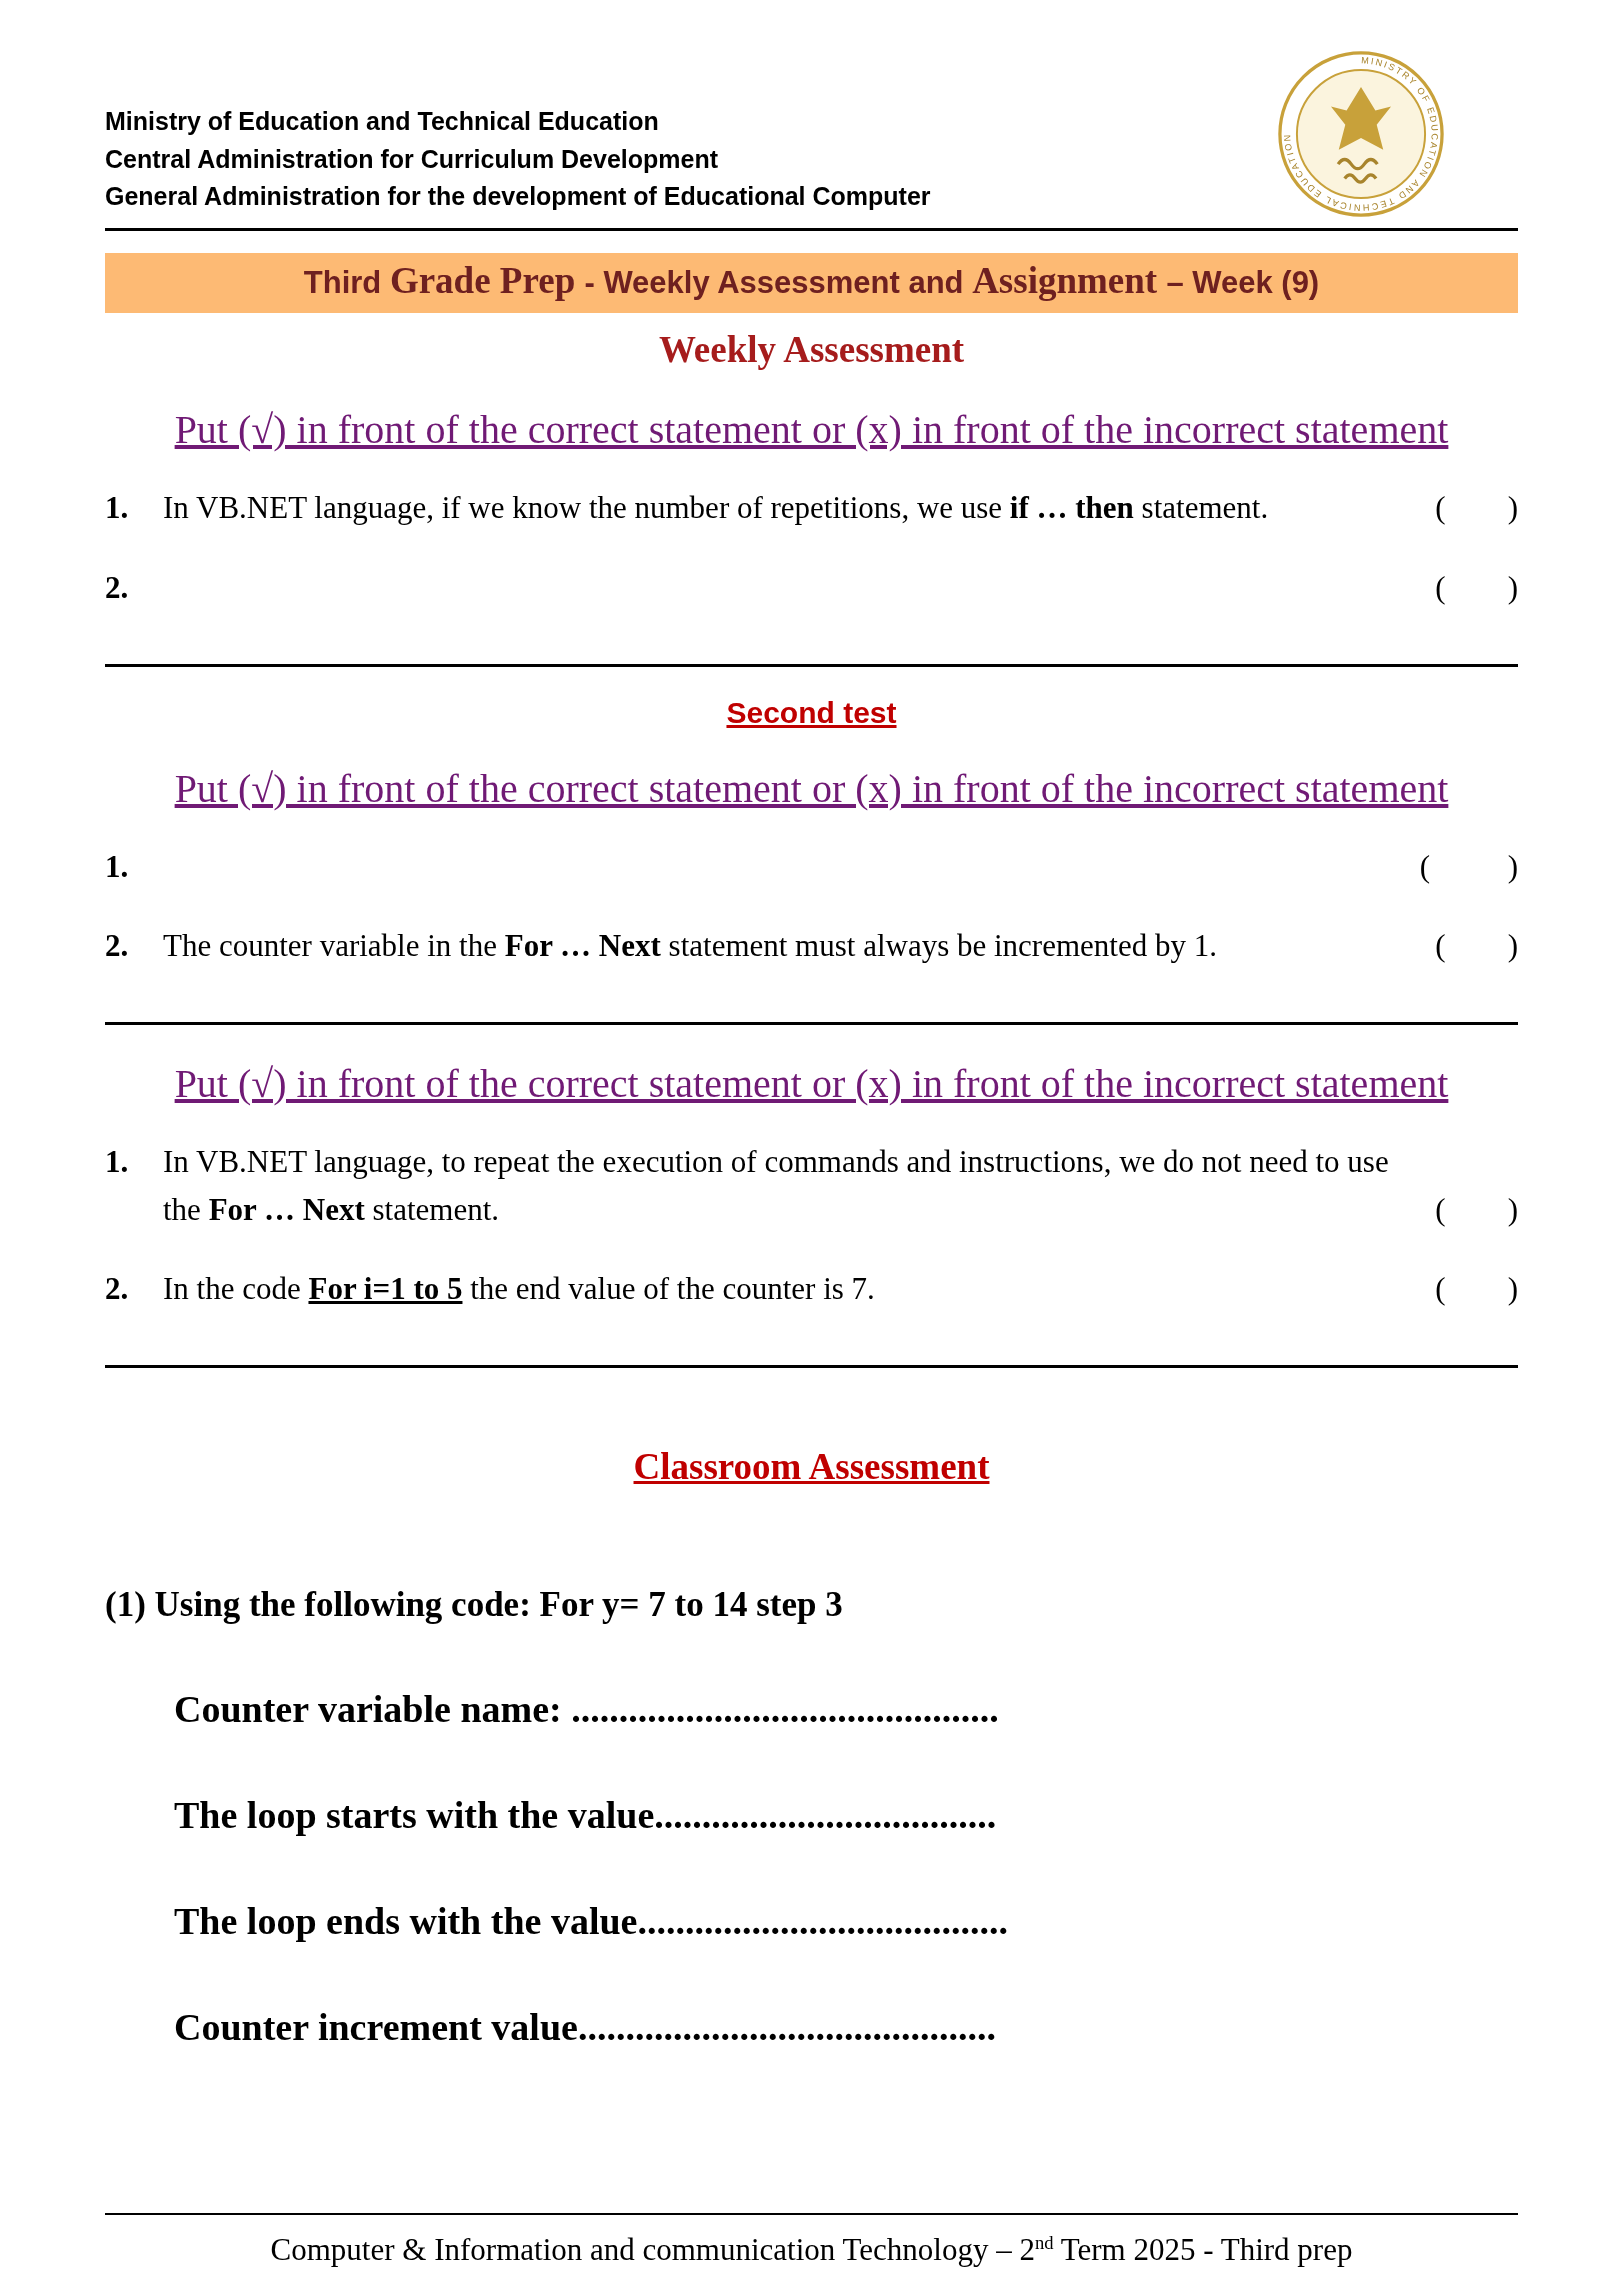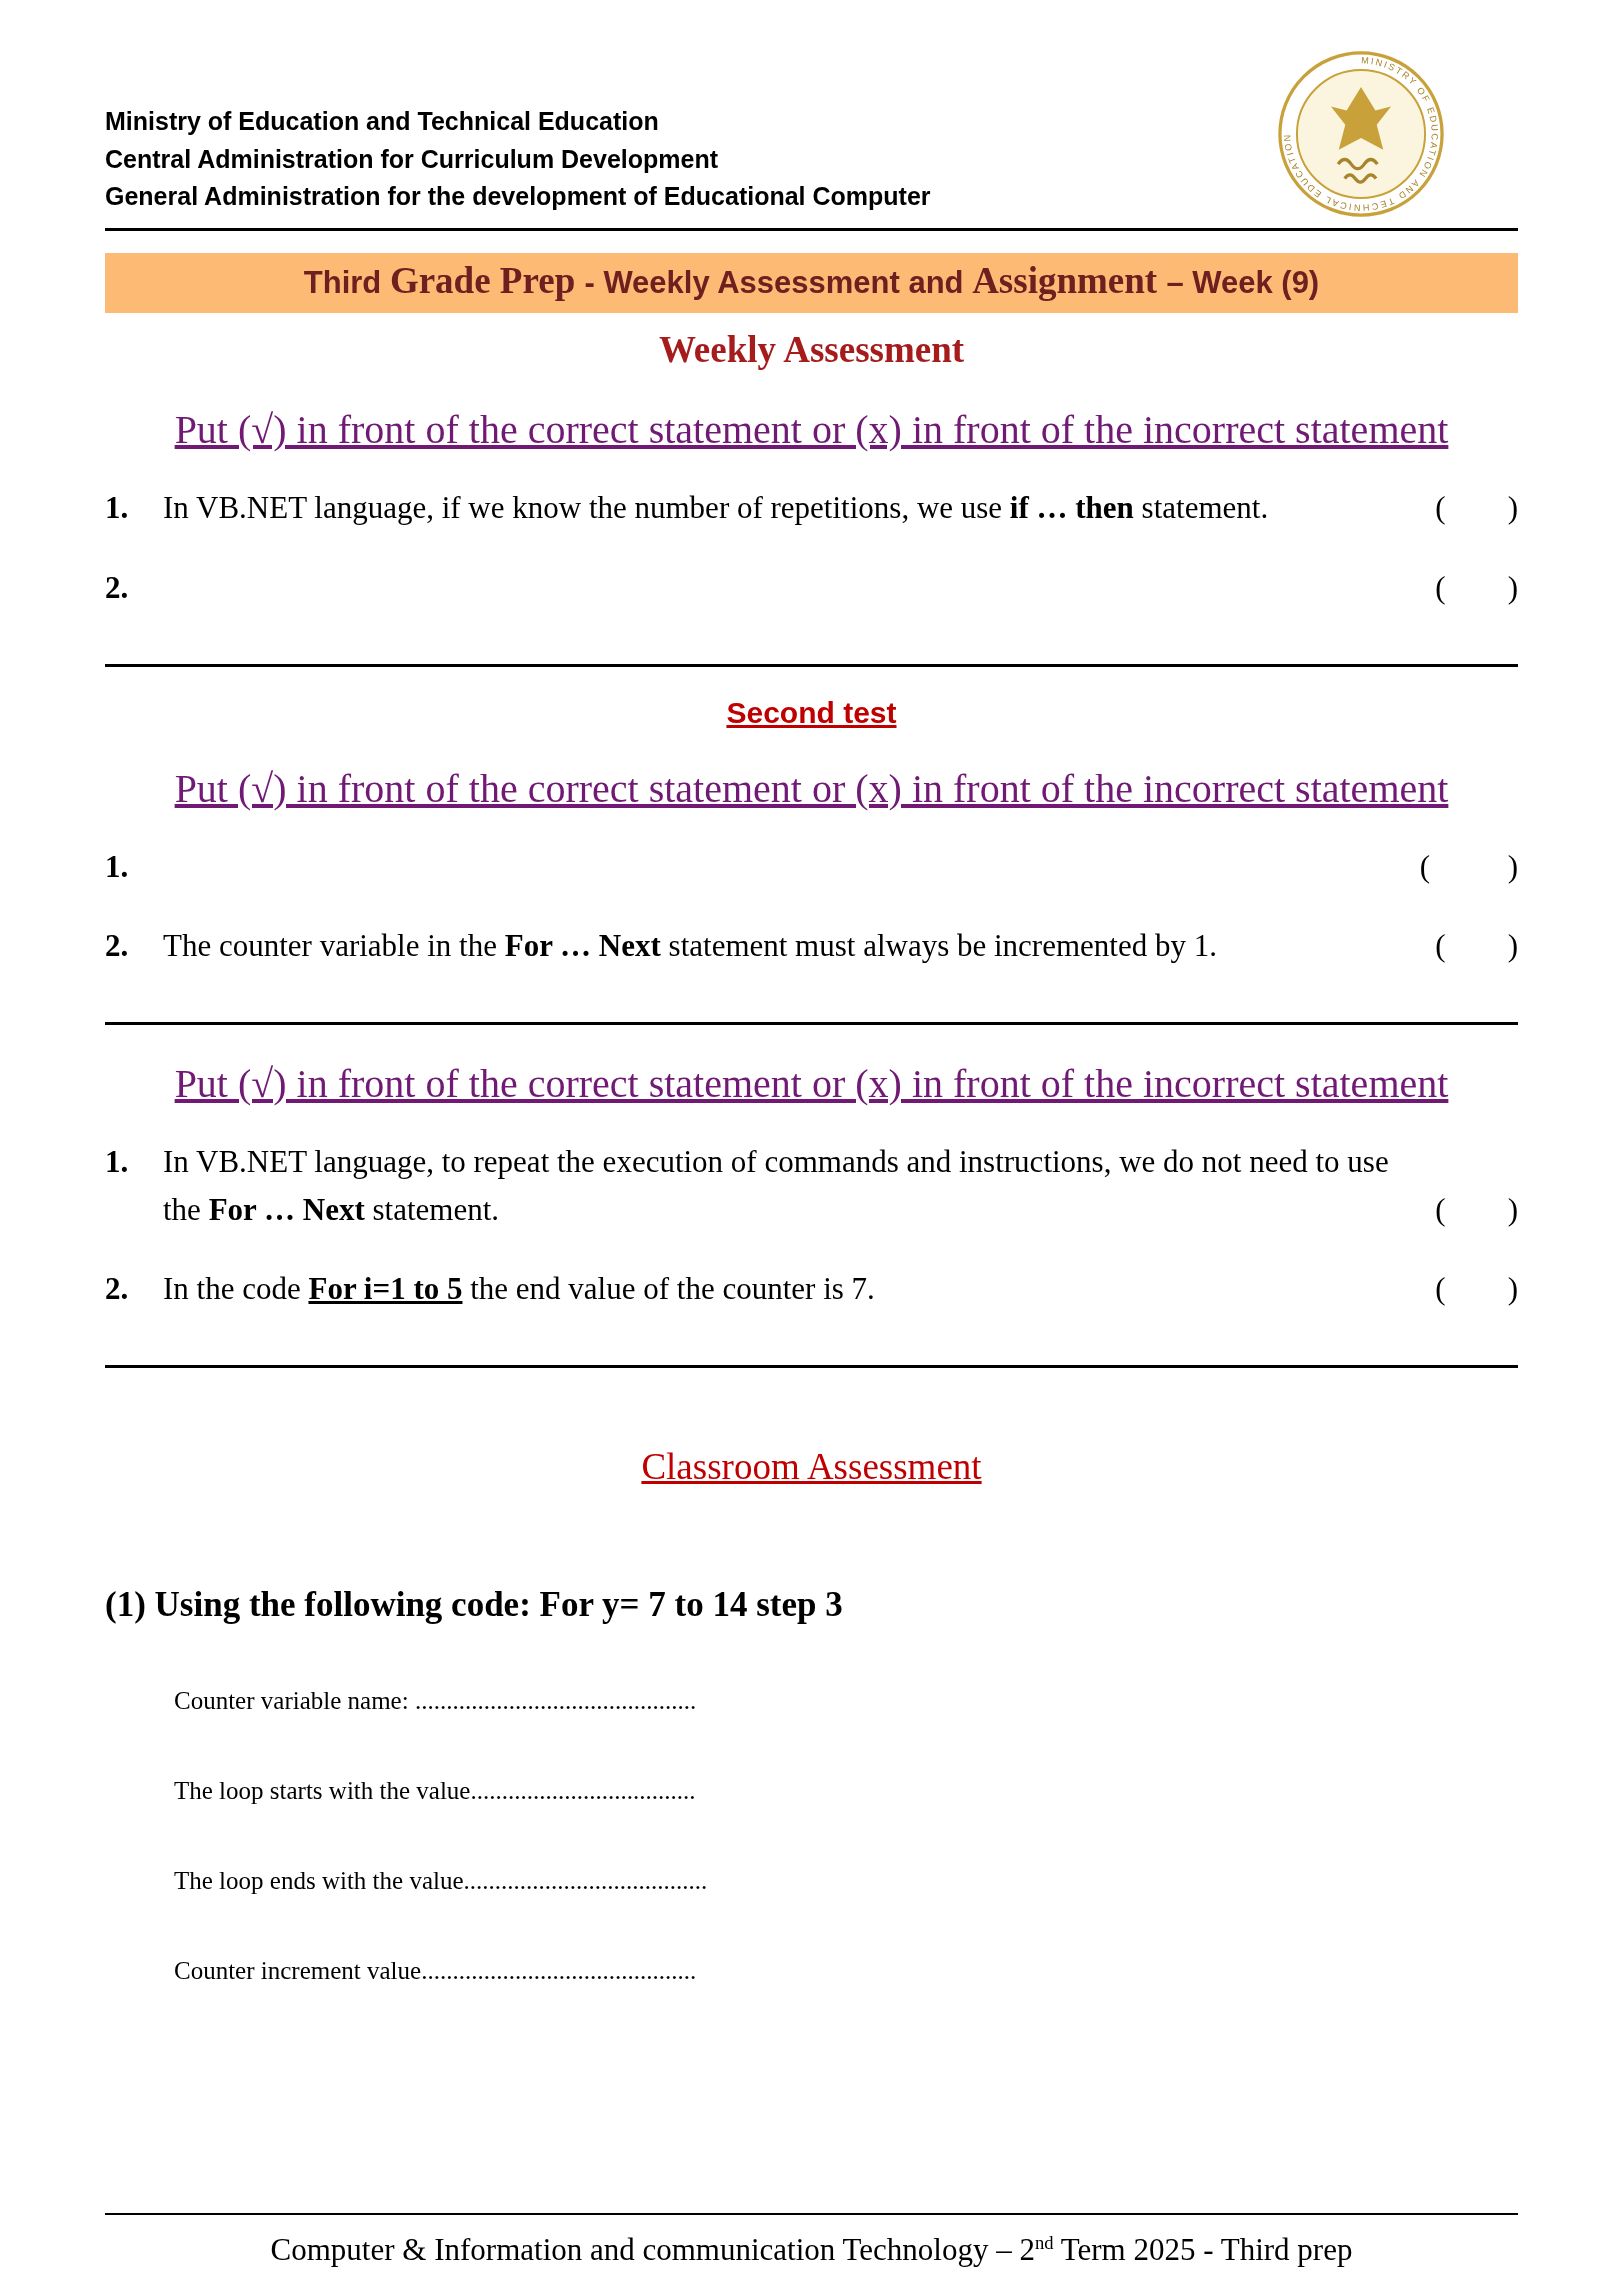--- a/index.html
+++ b/index.html
@@ -42,25 +42,25 @@
   .item {
     position:relative; display:flex; font-size:31px; line-height:1.55;
     margin-top:31px; padding-right:101px;
   }
   .item .num { font-weight:700; flex:0 0 58px; }
   .item .text { flex:1; }
   .item .answer { position:absolute; right:0; bottom:0; white-space:pre; }
   .rule { border:none; border-top:3.3px solid #000; margin:52px 0 0; }
 
   .classroom-title {
-    text-align:center; font-size:37px; font-weight:400; color:#C00000;
+    text-align:center; font-size:37px; font-weight:700; color:#C00000;
     text-decoration:underline; margin-top:77px;
   }
   .prompt { font-size:35px; font-weight:700; margin-top:97px; }
-  .fill-line { font-size:25px; font-weight:400; margin:62px 0 0 69px; }
+  .fill-line { font-size:38px; font-weight:700; margin:62px 0 0 69px; }
 
   .footer {
     position:absolute; left:105px; right:105px; bottom:27px;
     border-top:2.6px solid #000; text-align:center; font-size:31px; padding-top:17px;
   }
   sup { font-size:0.6em; }
 </style>
 </head>
 <body>
 

